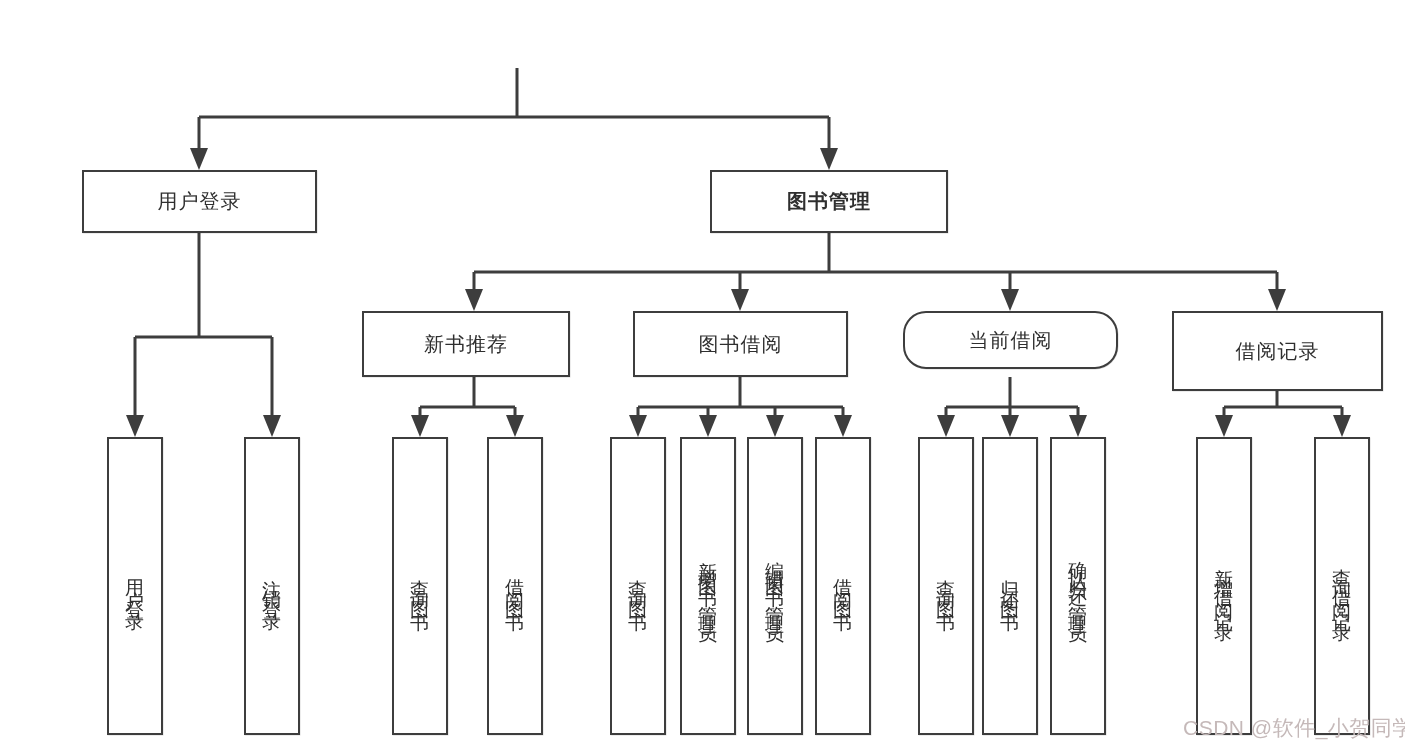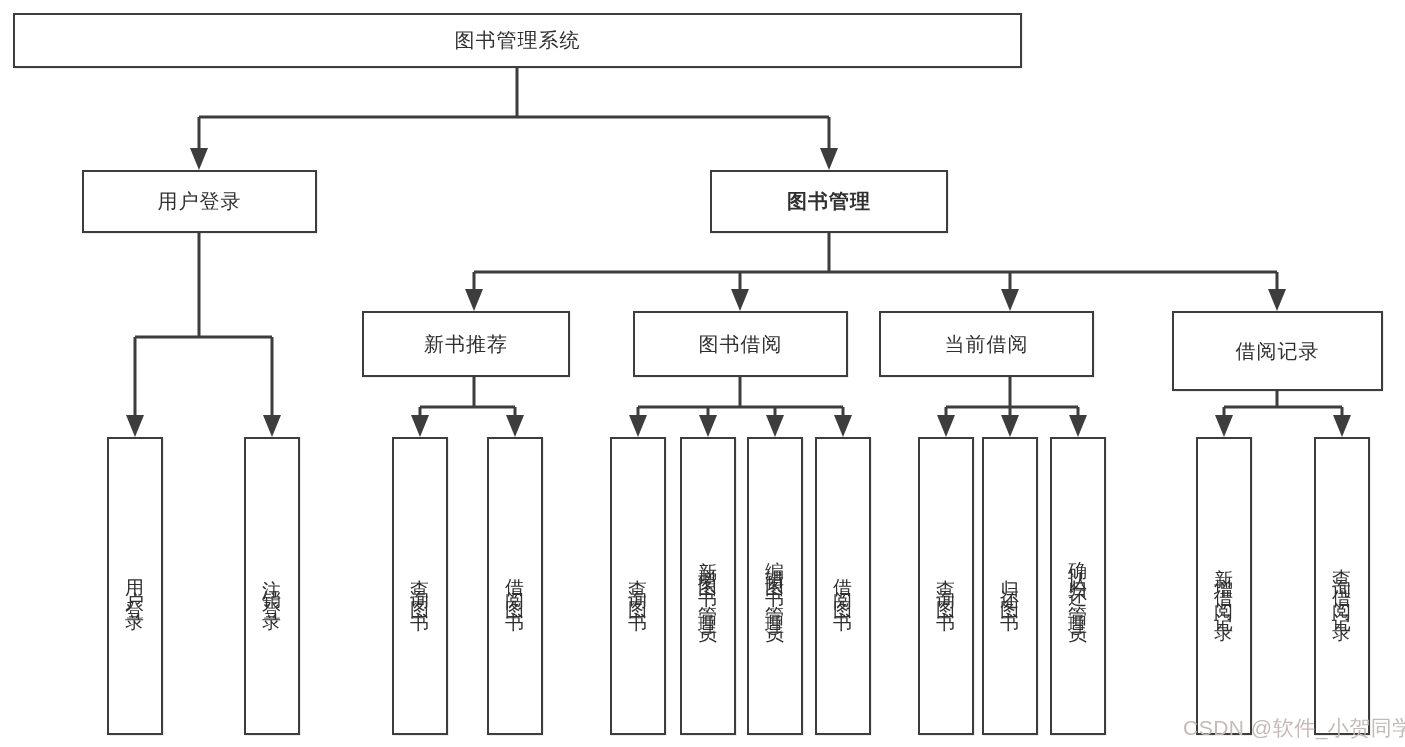--- a/index.html
+++ b/index.html
@@ -74,21 +74,21 @@
     letter-spacing: 0.5px;
     z-index: 3;
     white-space: nowrap;
   }
   
   #n-root  { left: 13px;   top: 13px;  width: 1009px; height: 55px; }
   #n-l2-0  { left: 82px;   top: 170px; width: 235px;  height: 63px; }
   #n-l2-1  { left: 710px;  top: 170px; width: 238px;  height: 63px; font-weight: bold; }
   #n-l3-0  { left: 362px;  top: 311px; width: 208px;  height: 66px; }
   #n-l3-1  { left: 633px;  top: 311px; width: 215px;  height: 66px; font-family: Liberation Mono, monospace; }
-  #n-l3-2  { left: 879px;  top: 311px; width: 215px;  height: 66px; }
+  #n-l3-2  { left: 903px;  top: 311px; width: 215px;  height: 58px; border-radius: 23px; }
   #n-l3-3  { left: 1172px; top: 311px; width: 211px;  height: 80px; }
   #lf-0-0 { left: 107px;  }
   #lf-0-1 { left: 244px;  }
   #lf-1-0 { left: 392px;  }
   #lf-1-1 { left: 487px;  }
   #lf-2-0 { left: 610px;  }
   #lf-2-1 { left: 680px;  }
   #lf-2-2 { left: 747px;  }
   #lf-2-3 { left: 815px;  }
   #lf-3-0 { left: 918px;  }
@@ -128,23 +128,20 @@
       <polygon points="766,415 784,415 775,437"></polygon>
       <polygon points="834,415 852,415 843,437"></polygon>
       <polygon points="937,415 955,415 946,437"></polygon>
       <polygon points="1001,415 1019,415 1010,437"></polygon>
       <polygon points="1069,415 1087,415 1078,437"></polygon>
       <polygon points="1215,415 1233,415 1224,437"></polygon>
       <polygon points="1333,415 1351,415 1342,437"></polygon>
     </g>
   </svg>
 
-  <div class="node" id="n-root">
-    <span>图书管理系统</span>
-  </div>
 
   <div class="node" id="n-l2-0">
     <span>用户登录</span>
   </div>
   <div class="node" id="n-l2-1">
     <span>图书管理</span>
   </div>
 
   <div class="node" id="n-l3-0">
     <span>新书推荐</span>

